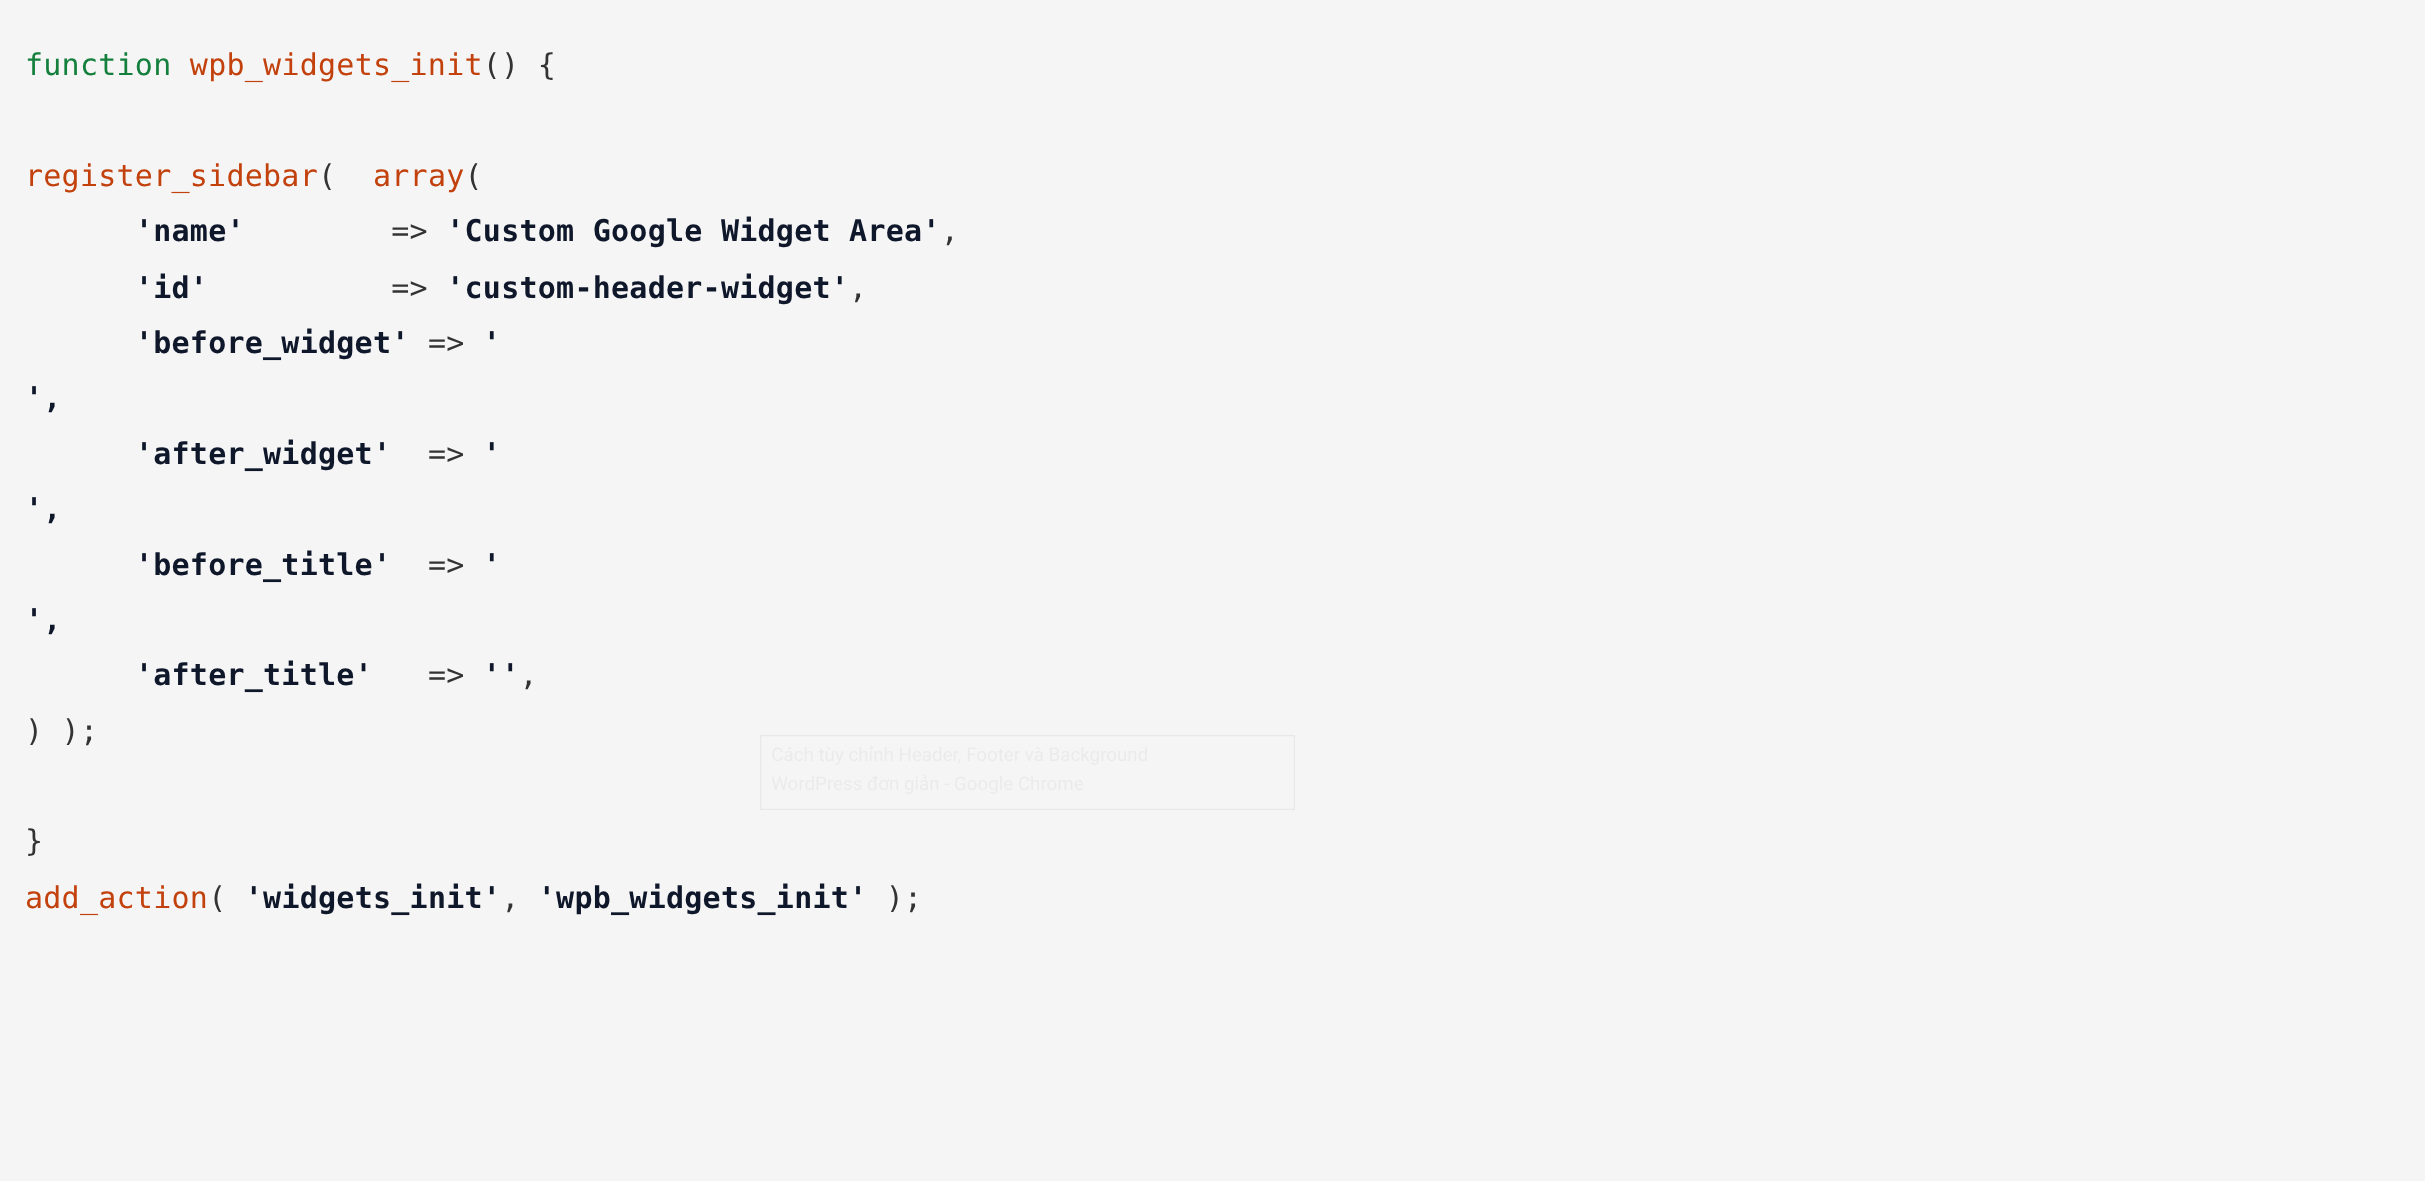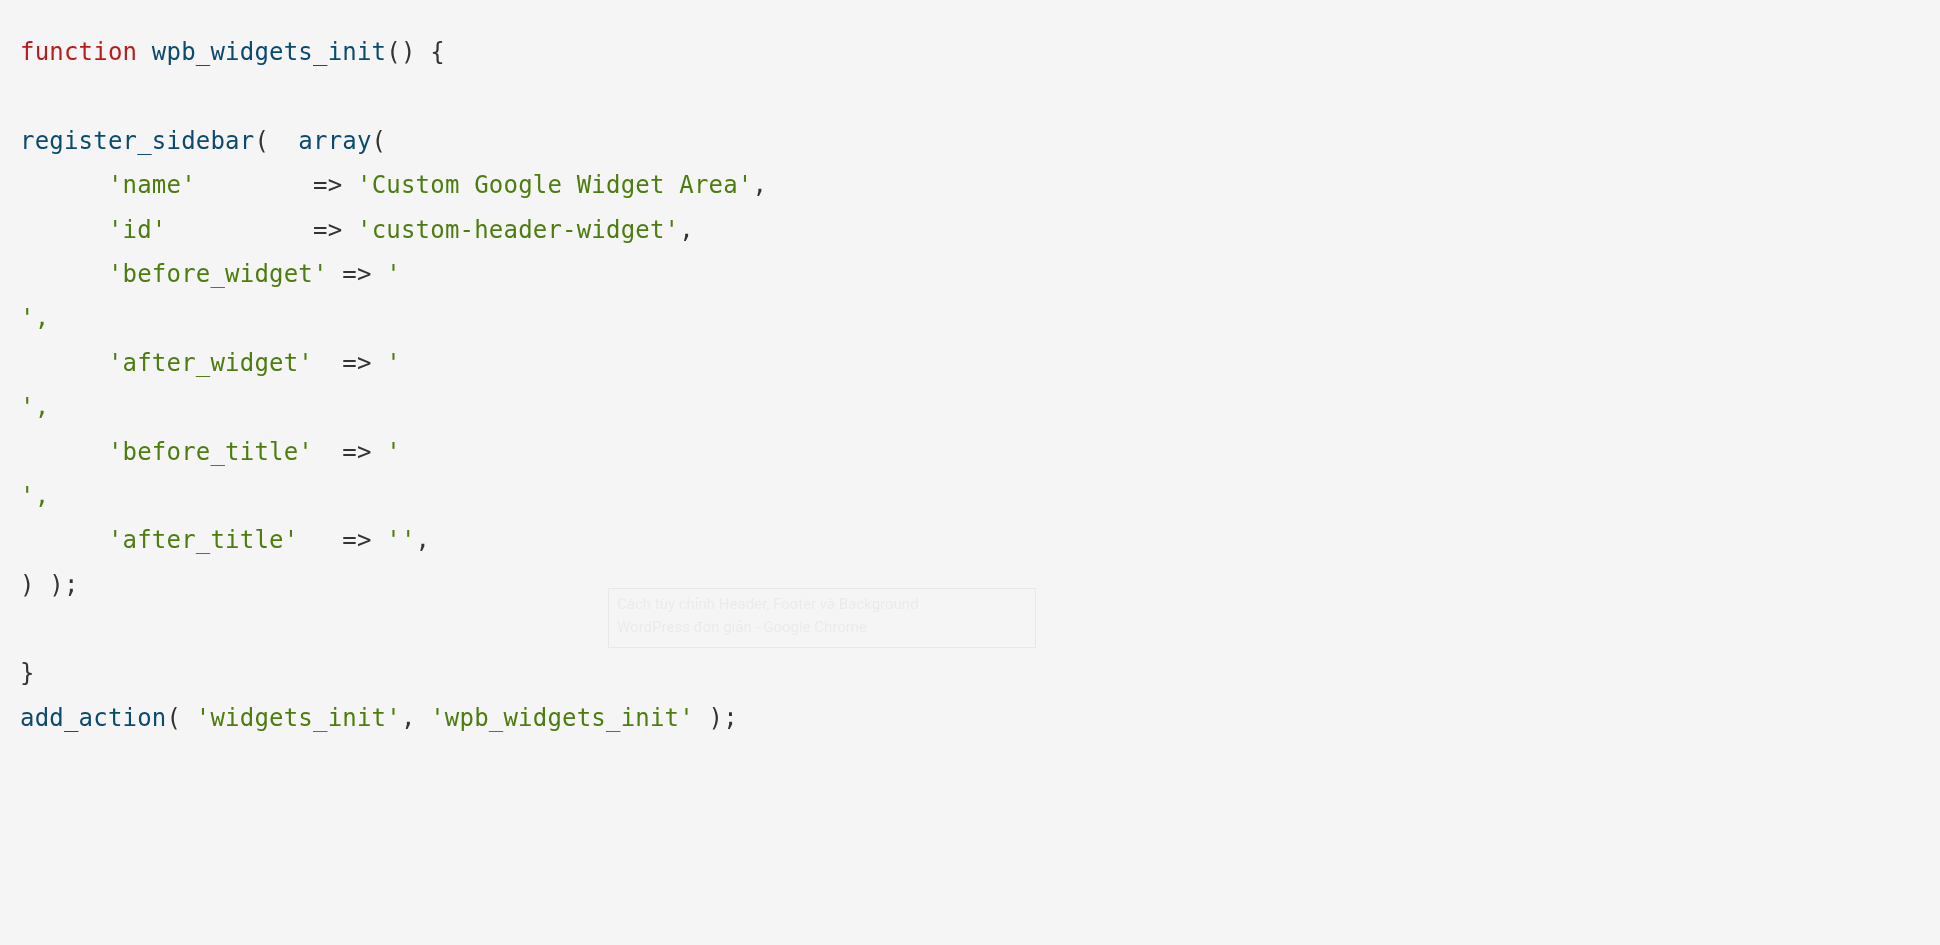--- a/index.html
+++ b/index.html
@@ -13,25 +13,25 @@
     color: #333;
     overflow: hidden;
   }
   pre.code {
     margin: 0;
     padding: 30px 20px 20px 20px;
     white-space: pre;
     line-height: 1.85;
     letter-spacing: 0.2px;
   }
-  .tok-keyword   { color: #b91c1c; }
-  .tok-func      { color: #0c4a6e; }
+  .tok-keyword   { color: #15803d; }
+  .tok-func      { color: #c2410c; }
   .tok-paren     { color: #333; }
   .tok-brace     { color: #333; }
-  .tok-string    { color: #4d7c0f; }
+  .tok-string    { color: #0f172a; font-weight: bold; }
   .tok-operator  { color: #333; }
   .tok-comma     { color: #333; }
   .tok-semicolon { color: #333; }
 
   .ghost-popup {
     position: absolute;
     left: 608px;
     top: 588px;
     width: 410px;
     height: 50px;

